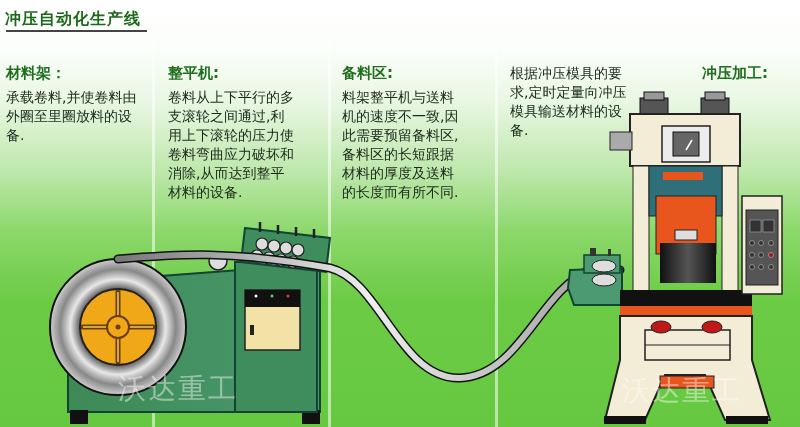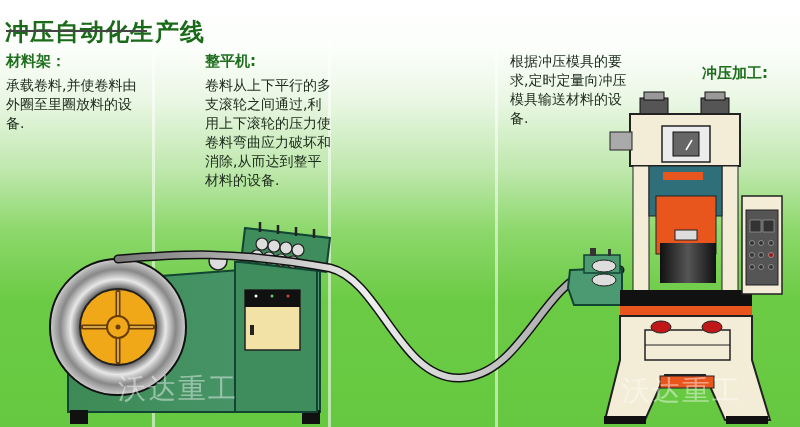--- a/index.html
+++ b/index.html
@@ -1,46 +1,48 @@
 <!DOCTYPE html>
 <html><head>
 <meta charset="utf-8">
 <style>
   html,body{margin:0;padding:0;}
   body{width:800px;height:427px;overflow:hidden;position:relative;
     font-family:"DejaVu Sans","Liberation Sans",sans-serif;
     background:linear-gradient(to bottom,#ffffff 0px,#fbfefa 50px,#eaf7e4 100px,#bfe8ad 170px,#8dd86c 230px,#6ccb45 300px,#66c840 427px);}
-  .title{position:absolute;left:5px;top:16px;font-size:24px;font-weight:bold;color:#1a6a1a;letter-spacing:1px;}
+  .title{position:absolute;left:5px;top:9px;font-size:16px;font-weight:bold;color:#1a6a1a;letter-spacing:1px;}
   .title-underline{position:absolute;left:6px;top:30px;width:141px;height:2px;background:#444;}
   .divider{position:absolute;top:40px;bottom:0;width:3px;background:rgba(255,255,255,0.55);}
-  .section{position:absolute;top:52px;}
+  .section{position:absolute;top:64px;}
   .section h3{margin:0 0 5px 0;font-size:15px;font-weight:bold;color:#1f6f1f;}
   .section p{margin:0;font-size:14px;line-height:19px;color:#1b2a1b;}
   .diagram{position:absolute;left:0;top:0;width:800px;height:427px;}
   .watermark{position:absolute;font-family:"DejaVu Serif",serif;font-size:28px;color:rgba(255,255,255,0.45);letter-spacing:2px;text-align:center;}
 </style>
 </head>
 <body>
 
 <div class="title">冲压自动化生产线</div>
 <div class="title-underline"></div>
 
 <div class="divider" style="left:152px;"></div>
 <div class="divider" style="left:328px;"></div>
 <div class="divider" style="left:495px;"></div>
 
 <div class="section" style="left:6px;width:142px;">
   <h3>材料架：</h3>
   <p>承载卷料,并使卷料由外圈至里圈放料的设备.</p>
 </div>
-<div class="section" style="left:168px;width:130px;margin-left:37px;">
+<div class="section" style="left:168px;width:130px;">
   <h3>整平机:</h3>
   <p>卷料从上下平行的多支滚轮之间通过,利用上下滚轮的压力使卷料弯曲应力破坏和消除,从而达到整平材料的设备.</p>
 </div>
 <div class="section" style="left:342px;width:120px;">
+  <h3>备料区:</h3>
+  <p>料架整平机与送料机的速度不一致,因此需要预留备料区,备料区的长短跟据材料的厚度及送料的长度而有所不同.</p>
 </div>
 <div class="section" style="left:510px;width:120px;">
   <p>根据冲压模具的要求,定时定量向冲压模具输送材料的设备.</p>
 </div>
 <div class="section" style="left:702px;top:64px;width:120px;">
   <h3>冲压加工:</h3>
 </div>
 
 <svg class="diagram" viewBox="0 0 800 427" xmlns="http://www.w3.org/2000/svg">
   <defs>

